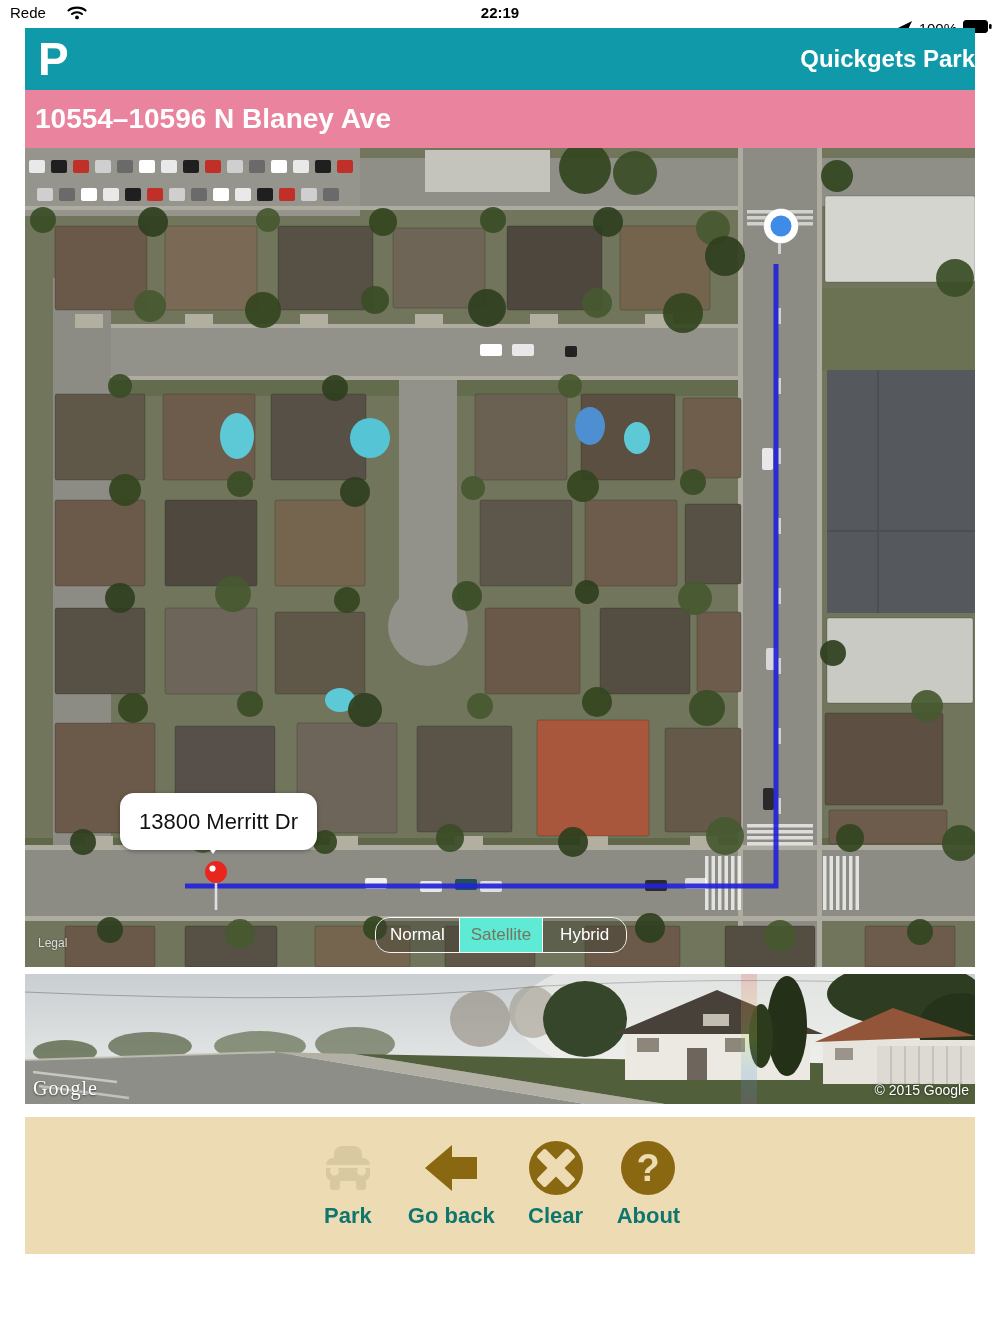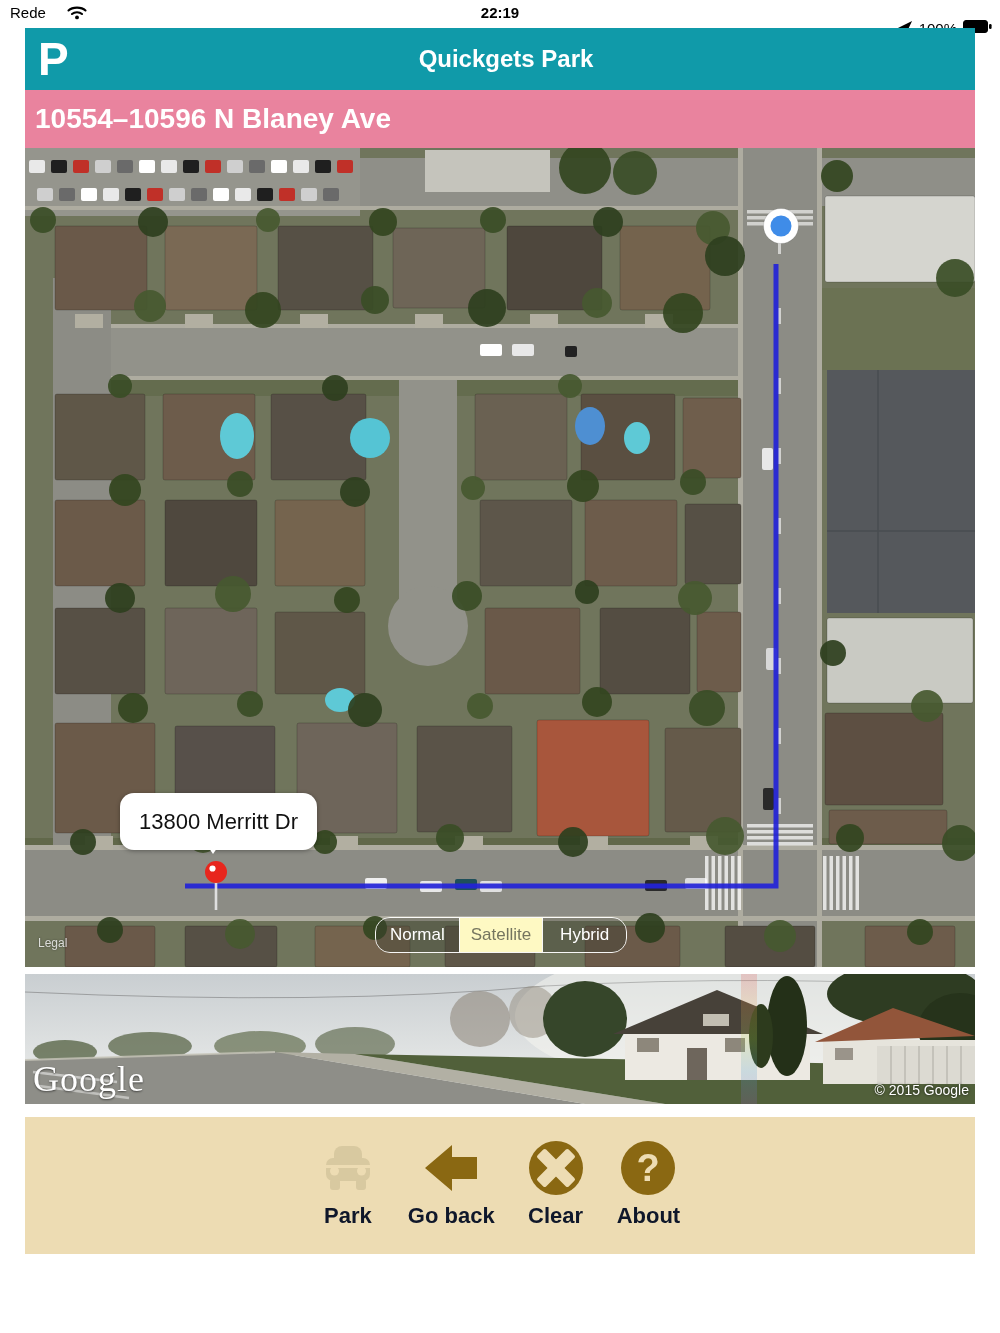--- a/index.html
+++ b/index.html
@@ -8,21 +8,21 @@
 
   
   .status-bar{position:absolute;left:0;top:0;width:1000px;height:28px;background:#fff;color:#000;}
   .sb-left{position:absolute;left:10px;top:4px;display:flex;align-items:center;gap:21px;font-size:15px;text-align:center;}
   .sb-time{position:absolute;left:0;right:0;top:4px;text-align:center;font-size:15px;font-weight:700;}
   .sb-right{position:absolute;right:8px;top:20px;display:flex;align-items:flex-start;gap:6px;font-size:15px;}
 
   
   .app-header{position:absolute;left:25px;top:28px;width:950px;height:62px;background:#109aa9;}
   .app-logo{position:absolute;left:13px;top:2px;color:#fff;font-size:46px;font-weight:700;line-height:58px;}
-  .page-title{position:absolute;left:0;right:0;top:0;height:62px;line-height:62px;text-align:center;
+  .page-title{position:absolute;left:0;right:0;top:0;height:62px;line-height:62px;text-align:right;
               color:#fff;font-size:24px;font-weight:700;padding-left:12px;}
 
   
   .address-bar{position:absolute;left:25px;top:90px;width:950px;height:58px;background:#e9839e;}
   .address-text{position:absolute;left:10px;top:0;height:58px;line-height:58px;color:#fff;
                 font-size:28px;font-weight:700;}
 
   
   .map-view{position:absolute;left:25px;top:148px;width:950px;height:819px;background:#70755c;overflow:hidden;}
   .map-view svg{position:absolute;left:0;top:0;}
@@ -32,39 +32,39 @@
   .callout-text{font-size:22px;color:#111;}
   .callout::after{content:"";position:absolute;left:82px;bottom:-15px;width:0;height:0;
                   border:11px solid transparent;border-top:16px solid #fff;}
 
   .map-seg{position:absolute;left:350px;top:769px;width:250px;height:34px;display:flex;
            border:1px solid rgba(255,255,255,.95);border-radius:15px;overflow:hidden;
            font-size:17px;}
   .seg{flex:1;display:flex;align-items:center;justify-content:center;color:#fff;
        background:rgba(60,62,50,.38);cursor:default;}
   .seg + .seg{border-left:1px solid rgba(255,255,255,.95);}
-  .seg.selected{background:#fef9c3;color:#75755f;}
+  .seg.selected{background:#5eead4;color:#75755f;}
 
   .legal-link{position:absolute;left:13px;top:788px;color:rgba(255,255,255,.8);font-size:12px;
               text-shadow:0 0 2px rgba(0,0,0,.5);}
 
   
   .street-view{position:absolute;left:25px;top:974px;width:950px;height:130px;overflow:hidden;background:#cfd3d5;}
   .gsv-logo{position:absolute;left:8px;bottom:4px;color:#fff;font-family:"Liberation Serif","DejaVu Serif",serif;
-            font-size:36px;text-shadow:0 1px 2px rgba(0,0,0,.55);letter-spacing:1px;}
+            font-size:20px;text-shadow:0 1px 2px rgba(0,0,0,.55);letter-spacing:1px;}
   .gsv-copy{position:absolute;right:6px;bottom:6px;color:#fff;font-size:14px;
             text-shadow:0 0 3px rgba(0,0,0,.8);}
 
   
   .toolbar{position:absolute;left:25px;top:1117px;width:950px;height:137px;background:#eddcb3;
            display:flex;justify-content:center;align-items:flex-start;gap:32px;padding-top:0;box-sizing:border-box;}
   .tb-btn{display:flex;flex-direction:column;align-items:center;gap:6px;margin-top:22px;border:none;
           background:transparent;padding:0;cursor:pointer;}
   .tb-icon{height:58px;display:flex;align-items:center;justify-content:center;}
-  .tb-label{color:#0f172a;font-size:22px;font-weight:700;}
+  .tb-label{color:#0f766e;font-size:22px;font-weight:700;}
 </style>
 </head>
 <body>
 
 <div class="screen">
 
   <div class="status-bar">
     <div class="sb-left">
       <span>Rede</span>
       <svg width="20" height="15" viewBox="0 0 20 15">

